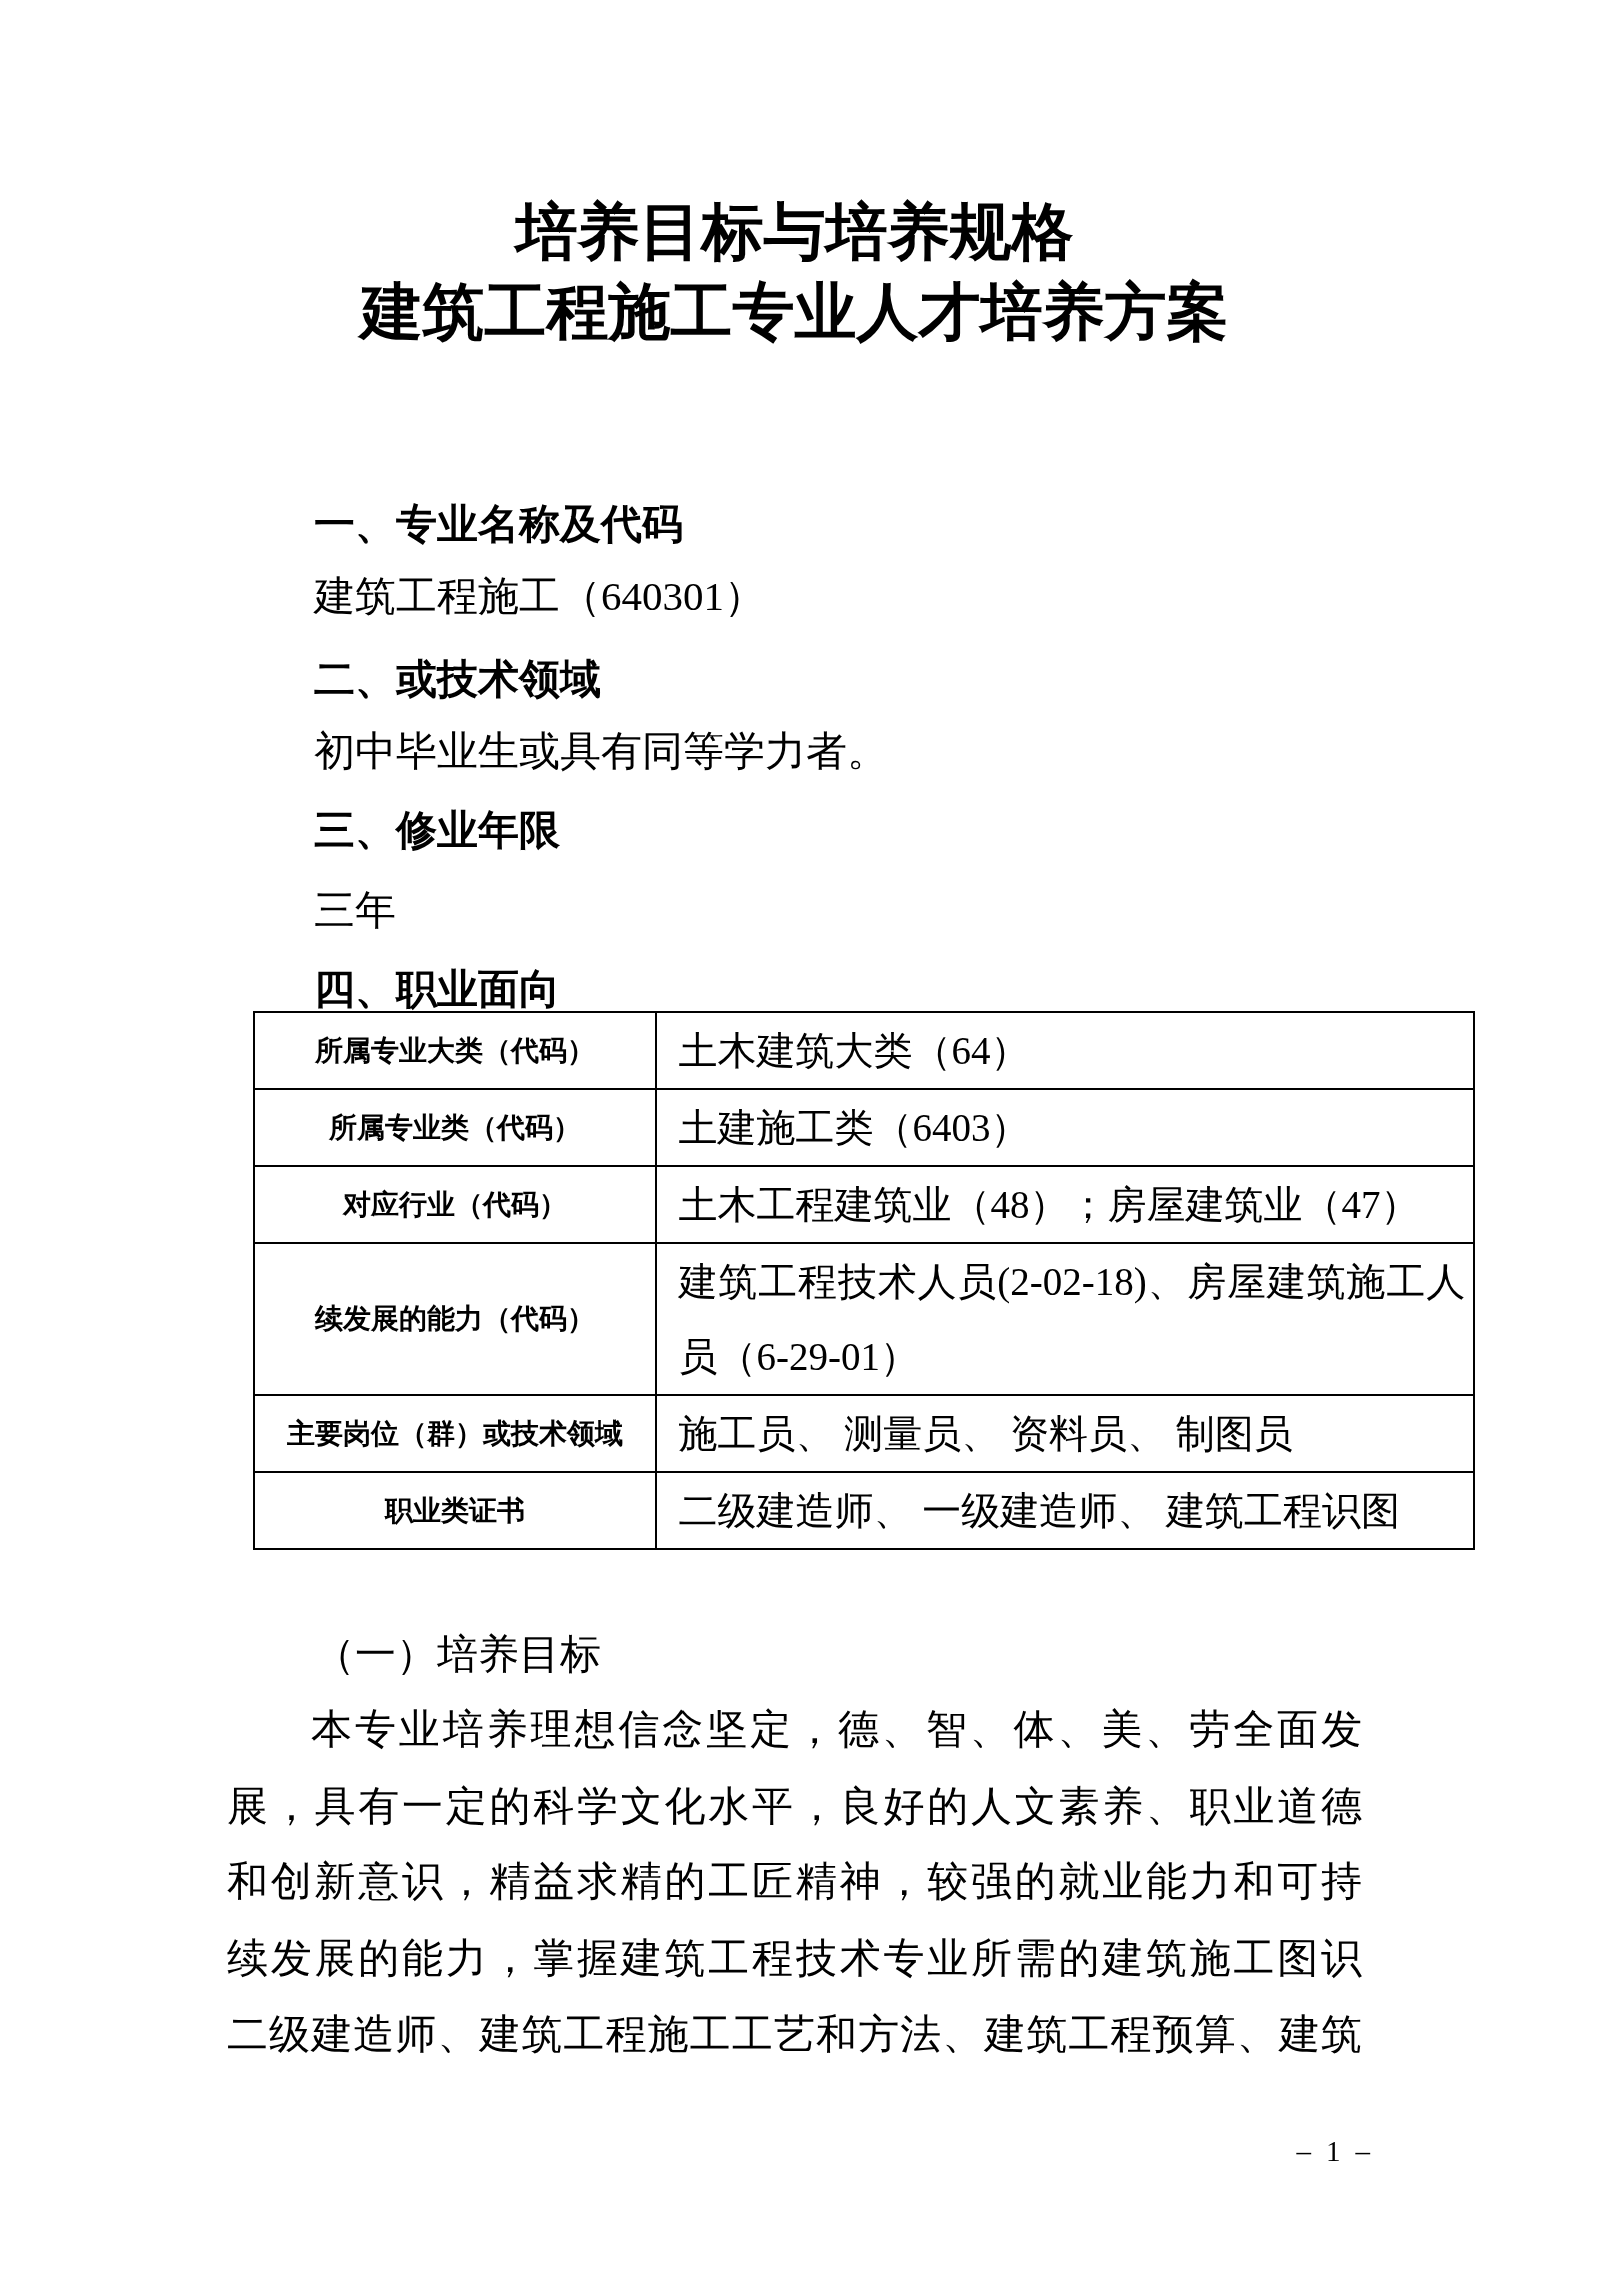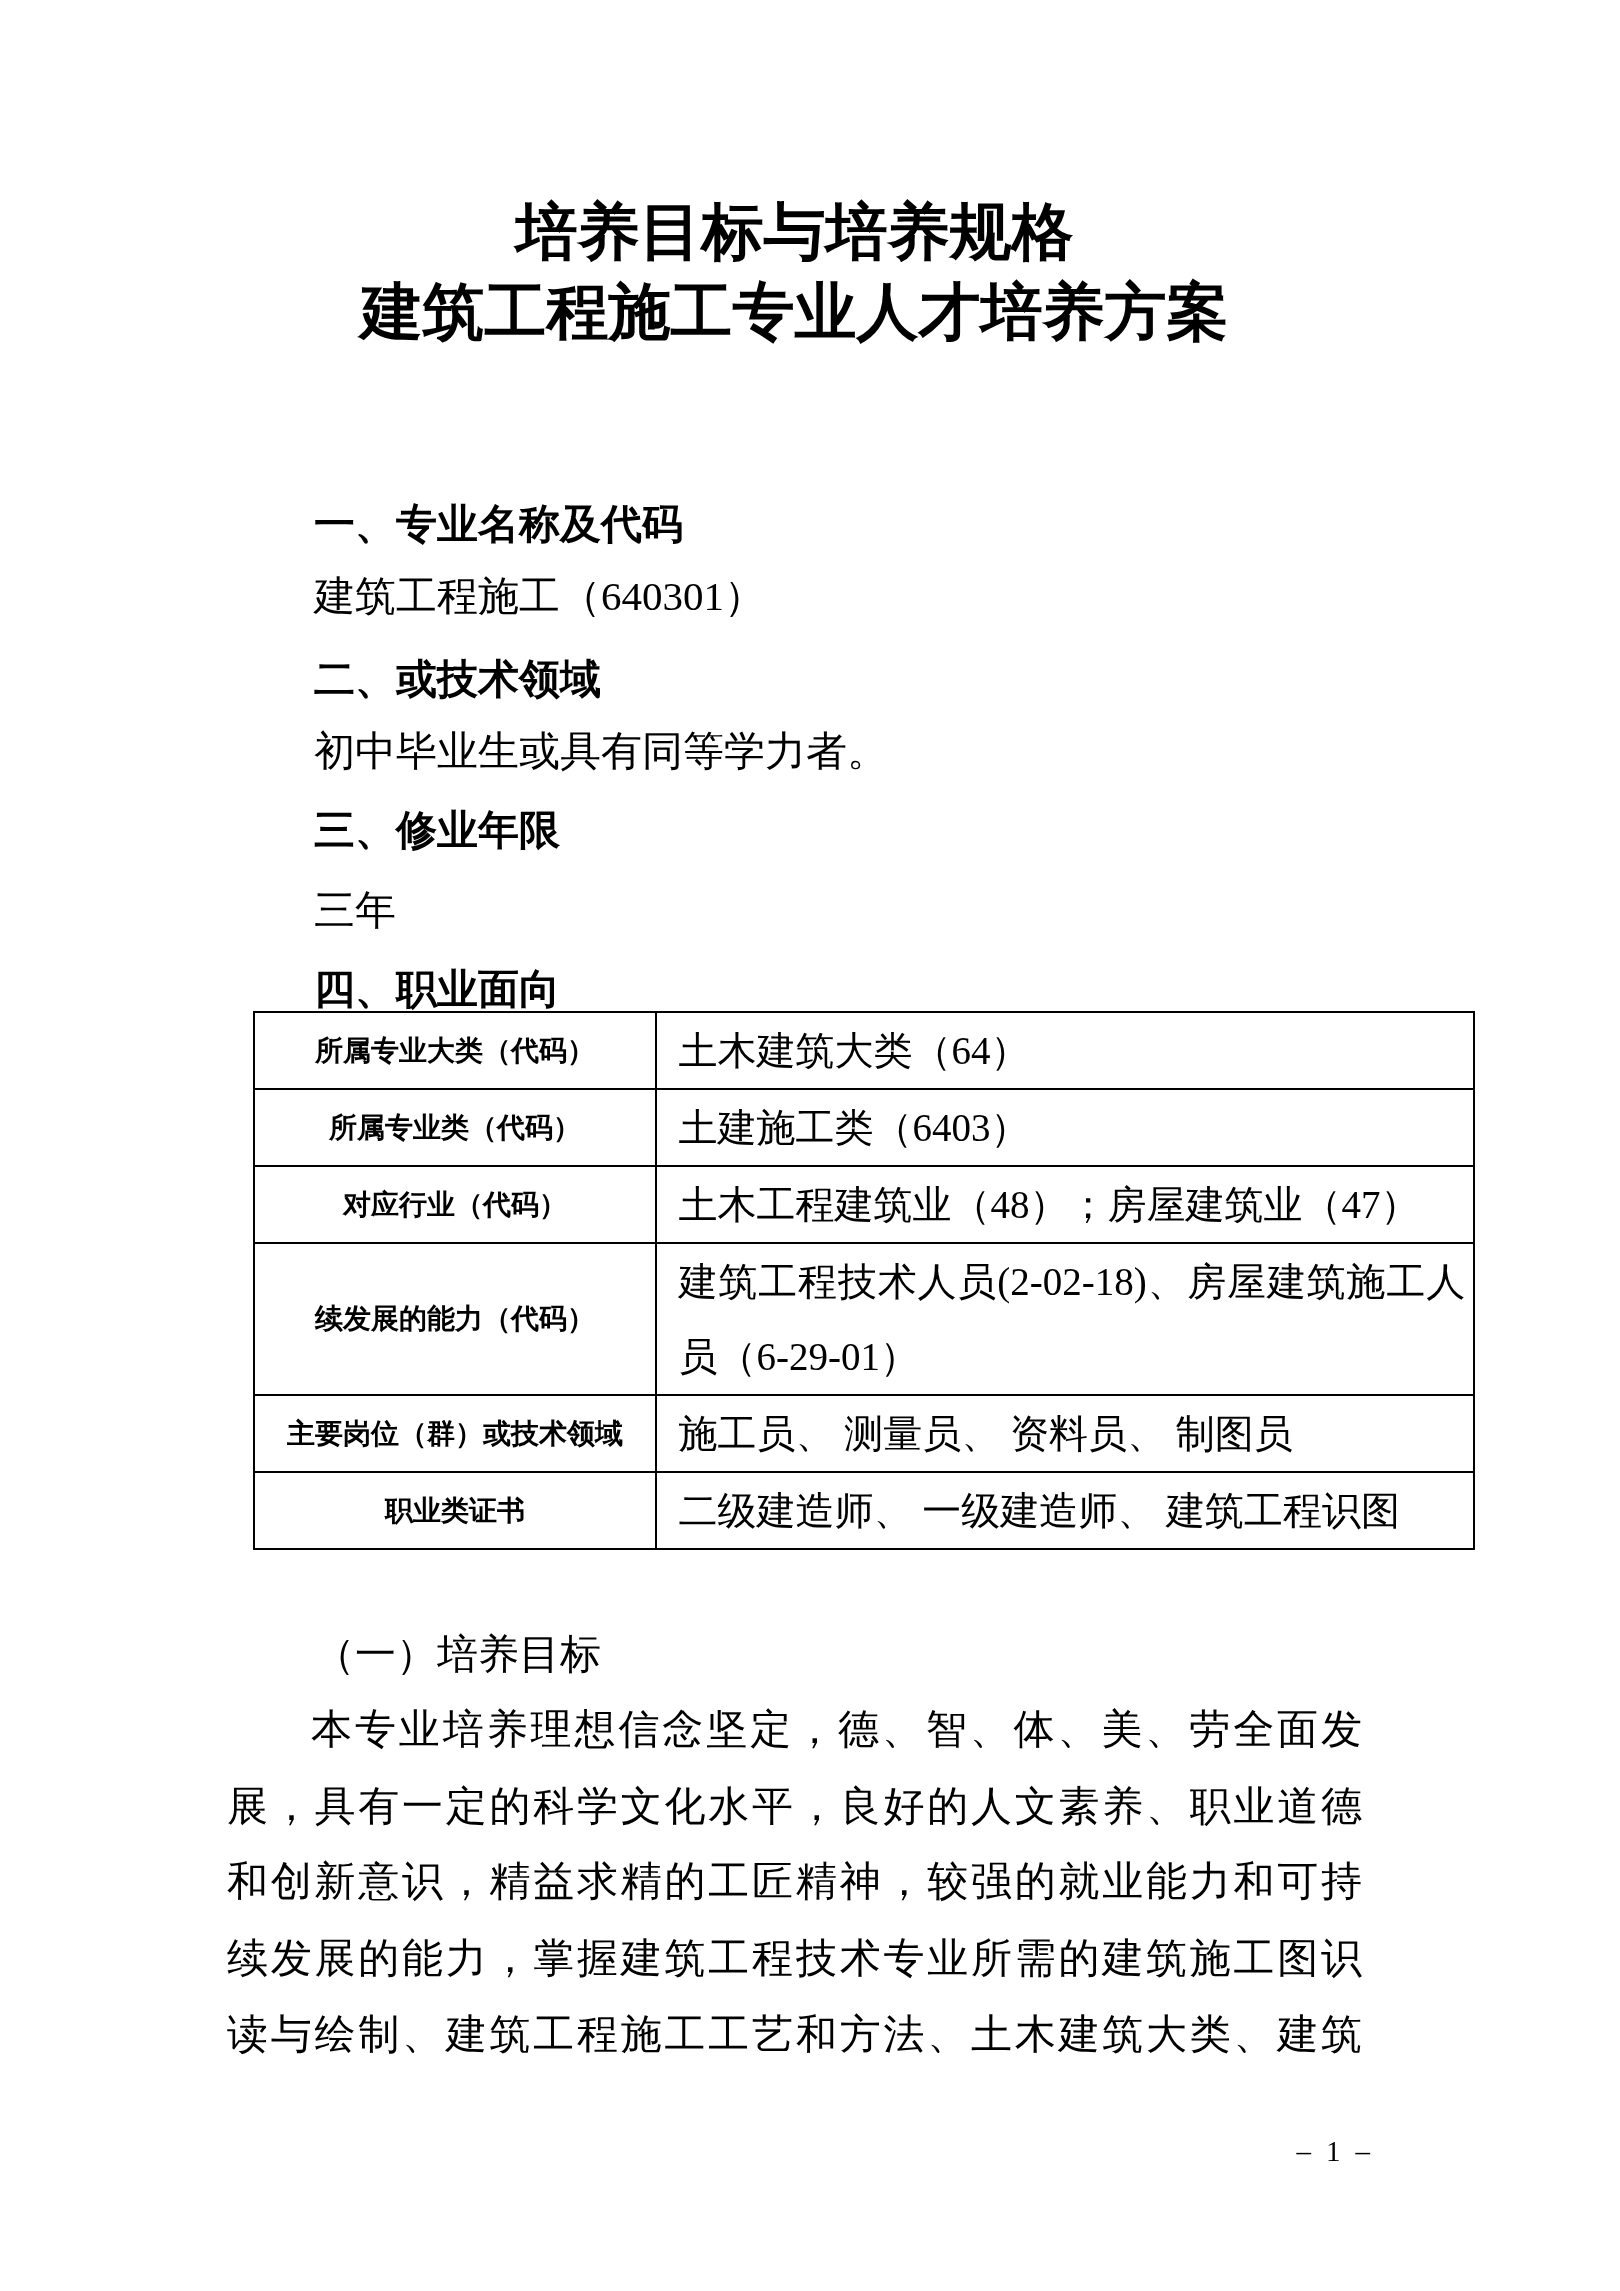--- a/index.html
+++ b/index.html
@@ -180,18 +180,18 @@
       </tr>
     </tbody>
   </table>
 
   <div id="sub5" class="b">（一）培养目标</div>
 
   <div id="p1" class="para-line">本专业培养理想信念坚定，德、智、体、美、劳全面发</div>
   <div id="p2" class="para-line">展，具有一定的科学文化水平，良好的人文素养、职业道德</div>
   <div id="p3" class="para-line">和创新意识，精益求精的工匠精神，较强的就业能力和可持</div>
   <div id="p4" class="para-line">续发展的能力，掌握建筑工程技术专业所需的建筑施工图识</div>
-  <div id="p5" class="para-line">读与绘制、建筑工程施工工艺和方法、土木建筑大类、建筑</div>
+  <div id="p5" class="para-line">二级建造师、建筑工程施工工艺和方法、建筑工程预算、建筑</div>
 
   <div id="page-footer">– 1 –</div>
 
 </div>
 
 
 </body></html>

